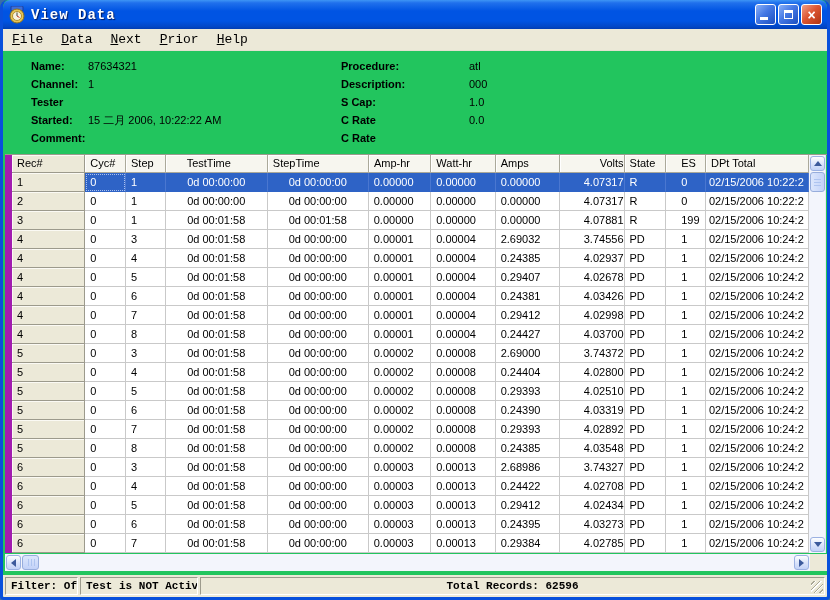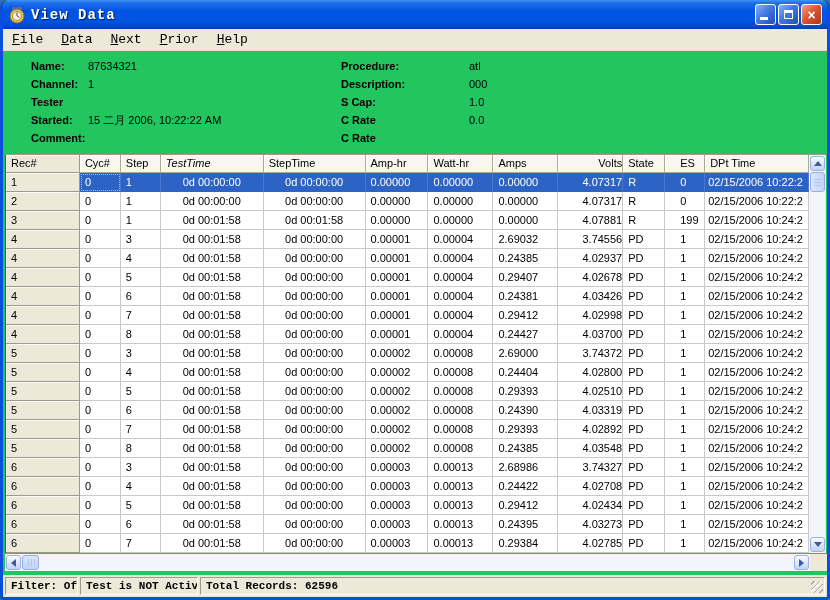--- a/index.html
+++ b/index.html
@@ -50,21 +50,21 @@
   .ig-right{position:absolute;left:338px;top:6px;width:430px;text-decoration:underline;}
   .ilabel{display:inline-block;font-weight:bold;color:#000;vertical-align:top;}
   .ig-left .ilabel{width:57px;}
   .ig-right .ilabel{width:128px;}
   .ivalue{display:inline-block;color:#000;vertical-align:top;white-space:nowrap;}
   
   .tablewrap{
     margin-left:2px;width:822px;height:399px;display:flex;
     border-top:1px solid #9C9A8C;
   }
-  .grid{width:804px;background:#fff;border-left:1px solid #a21caf;}
+  .grid{width:804px;background:#fff;border-left:7px solid #a21caf;}
   .row{display:flex;height:19px;}
   .hrow{height:18px;}
   .cell{
     height:100%;padding:0 0 0 5px;font-size:11px;line-height:18px;color:#000;
     border-right:1px solid #C9C9C9;border-bottom:1px solid #C9C9C9;
     white-space:nowrap;overflow:hidden;background:#fff;
   }
   .hcell{
     background:#F7F6EF;font-size:11px;line-height:17px;
     border-right:1px solid #ABA99A;border-bottom:1px solid #ABA99A;
@@ -131,21 +131,21 @@
     display:flex;gap:2px;padding:2px 2px 2px 2px;background:#ECE9D8;
   }
   .panel{
     border:1px solid;border-color:#9D9B8D #FFFFFF #FFFFFF #9D9B8D;
     padding:2px 5px 0 5px;font:bold 11px "Liberation Mono",monospace;
     white-space:nowrap;overflow:hidden;color:#000;
   }
   .p-path{width:352px;}
   .p-filter{width:73px;}
   .p-test{width:118px;}
-  .p-total{flex:1;position:relative;}
+  .p-total{flex:1;position:relative;text-align:center;}
   .grip{
     position:absolute;right:1px;bottom:1px;width:12px;height:12px;
     background:repeating-linear-gradient(135deg,transparent 0 2px,#A9A795 2px 3px,#fff 3px 4px);
   }
 </style>
 </head>
 <body>
 
 <div class="window">
 
@@ -199,29 +199,29 @@
       <div class="info-row"><span class="ilabel">C Rate</span><span class="ivalue"></span></div>
     </div>
   </div>
 
   <div class="tablewrap">
     <div class="grid">
       <div class="row hrow">
         <div class="cell hcell f-rec">Rec#</div>
         <div class="cell hcell f-cyc">Cyc#</div>
         <div class="cell hcell f-step">Step</div>
-        <div class="cell hcell f-ttime" style="text-align:left;padding-left:5px;font-style:italic;">TestTime</div>
+        <div class="cell hcell f-ttime" style="text-align:left;padding-left:21px;">TestTime</div>
         <div class="cell hcell f-stime" style="text-align:left;padding-left:5px;">StepTime</div>
         <div class="cell hcell f-ah">Amp-hr</div>
         <div class="cell hcell f-wh">Watt-hr</div>
         <div class="cell hcell f-amps">Amps</div>
         <div class="cell hcell f-volts">Volts</div>
         <div class="cell hcell f-state">State</div>
         <div class="cell hcell f-es">ES</div>
-        <div class="cell hcell f-dpt" style="padding-left:5px;">DPt Time</div>
+        <div class="cell hcell f-dpt" style="padding-left:5px;">DPt Total</div>
       </div>
 
       <div class="row selected">
           <div class="cell f-rec">1</div>
           <div class="cell f-cyc">0</div>
           <div class="cell f-step">1</div>
           <div class="cell f-ttime">0d 00:00:00</div>
           <div class="cell f-stime">0d 00:00:00</div>
           <div class="cell f-ah">0.00000</div>
           <div class="cell f-wh">0.00000</div>

